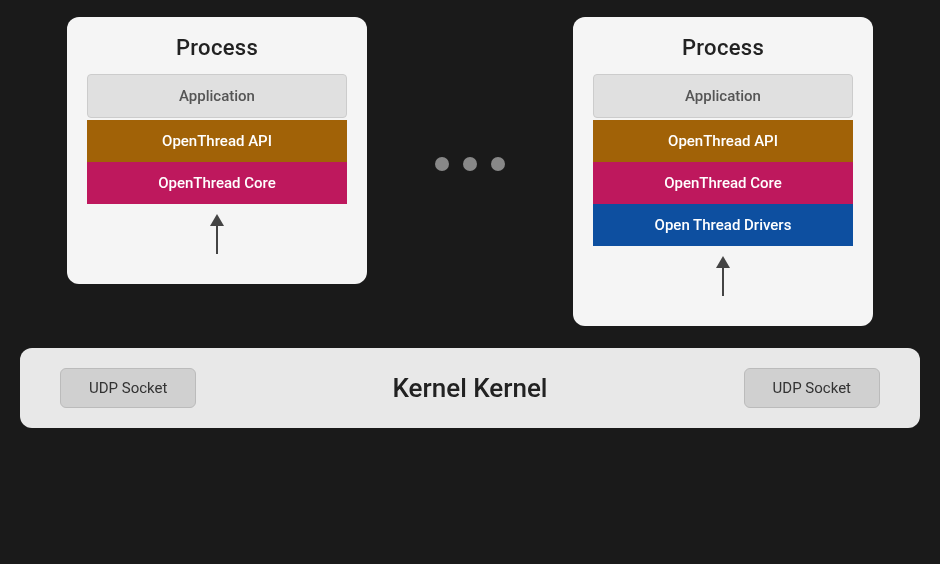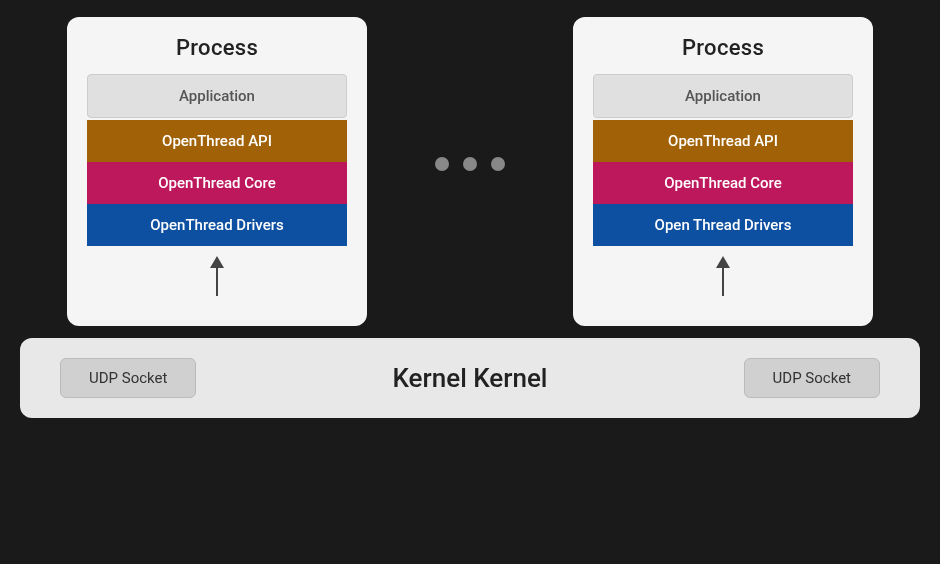--- a/index.html
+++ b/index.html
@@ -133,21 +133,21 @@
 
     .kernel-row {
       width: 100%;
       background: #e8e8e8;
       border-radius: 12px;
       display: flex;
       flex-direction: row;
       align-items: center;
       justify-content: space-between;
       padding: 18px 40px;
-      margin-top: 12px;
+      margin-top: 22px;
       position: relative;
       min-height: 80px;
     }
 
     .udp-socket-box {
       background: #d0d0d0;
       border-radius: 6px;
       padding: 10px 28px;
       font-size: 15px;
       color: #333;
@@ -171,21 +171,20 @@
 <div class="diagram-container">
 
   <div class="processes-row">
 
     <div class="process-box">
       <div class="process-title">Process</div>
       <div class="stack-container">
         <div class="layer layer-application">Application</div>
         <div class="layer layer-api">OpenThread API</div>
         <div class="layer layer-core">OpenThread Core</div>
-        <div class="layer layer-drivers">OpenThread Drivers</div>
       </div>
       <div class="arrow-up">
         <div class="arrow-head"></div>
         <div class="arrow-line"></div>
       </div>
     </div>
 
     <div class="dots-container">
       <div class="dot"></div>
       <div class="dot"></div>

